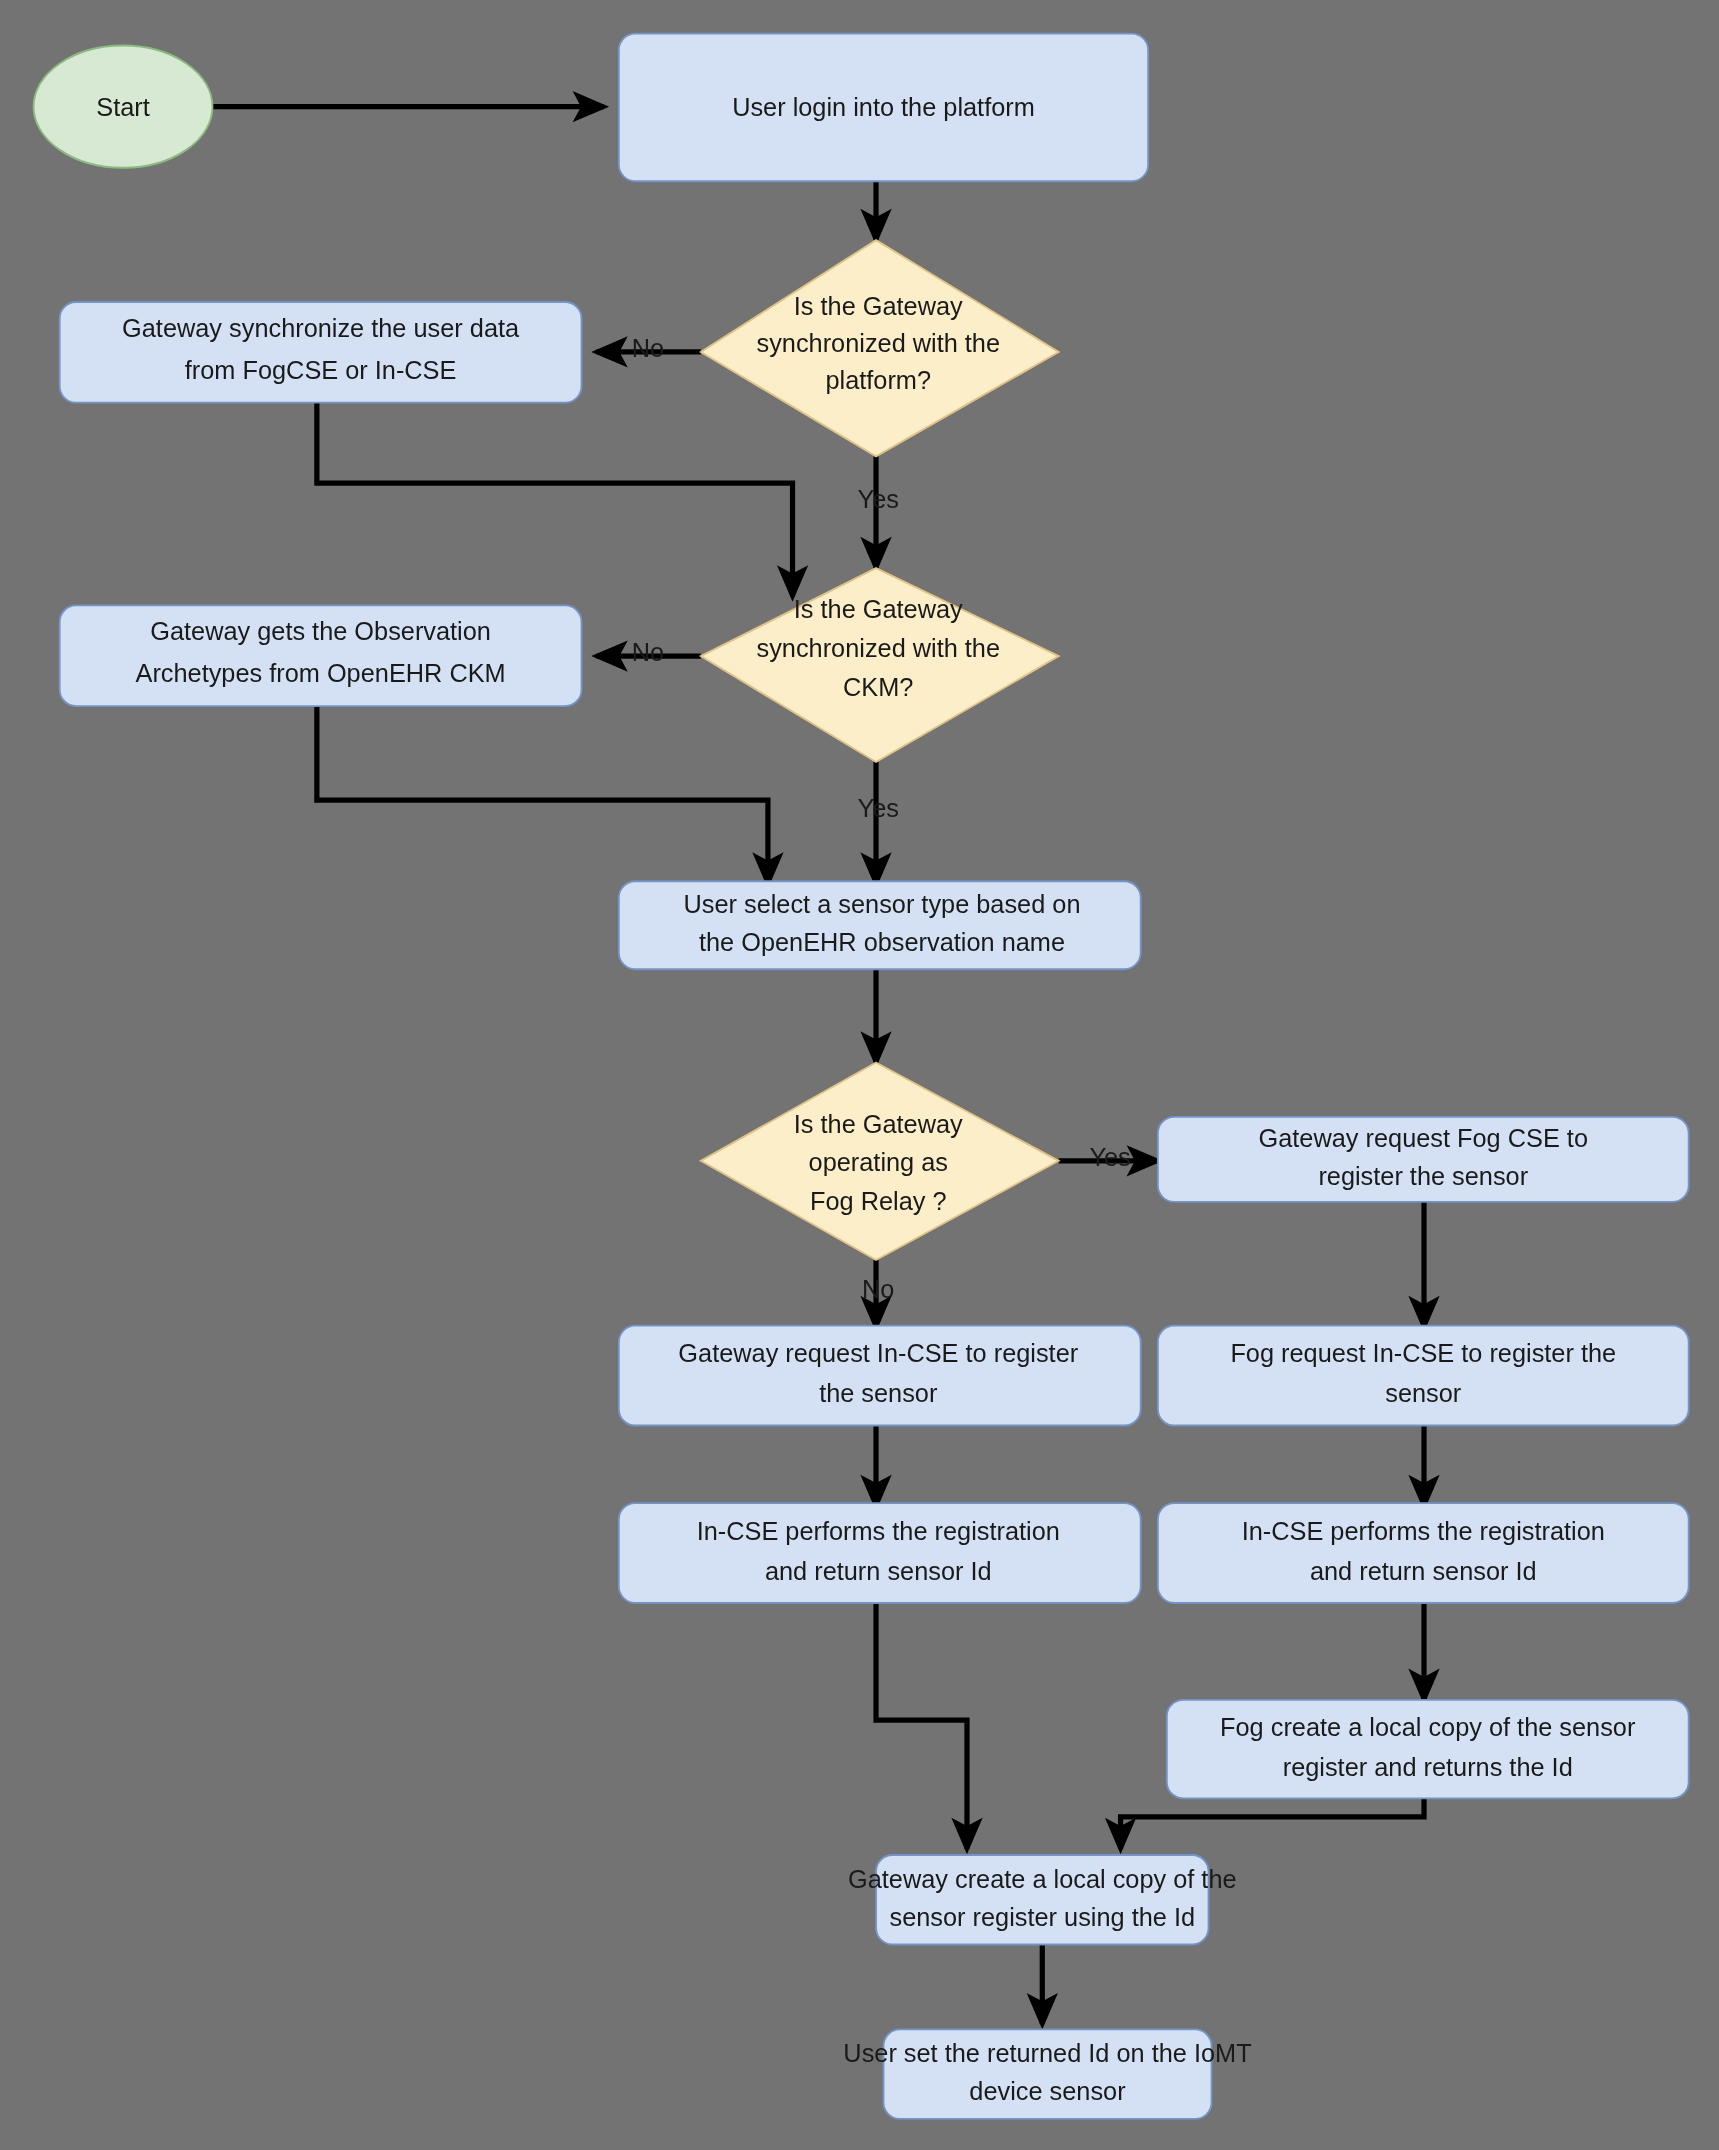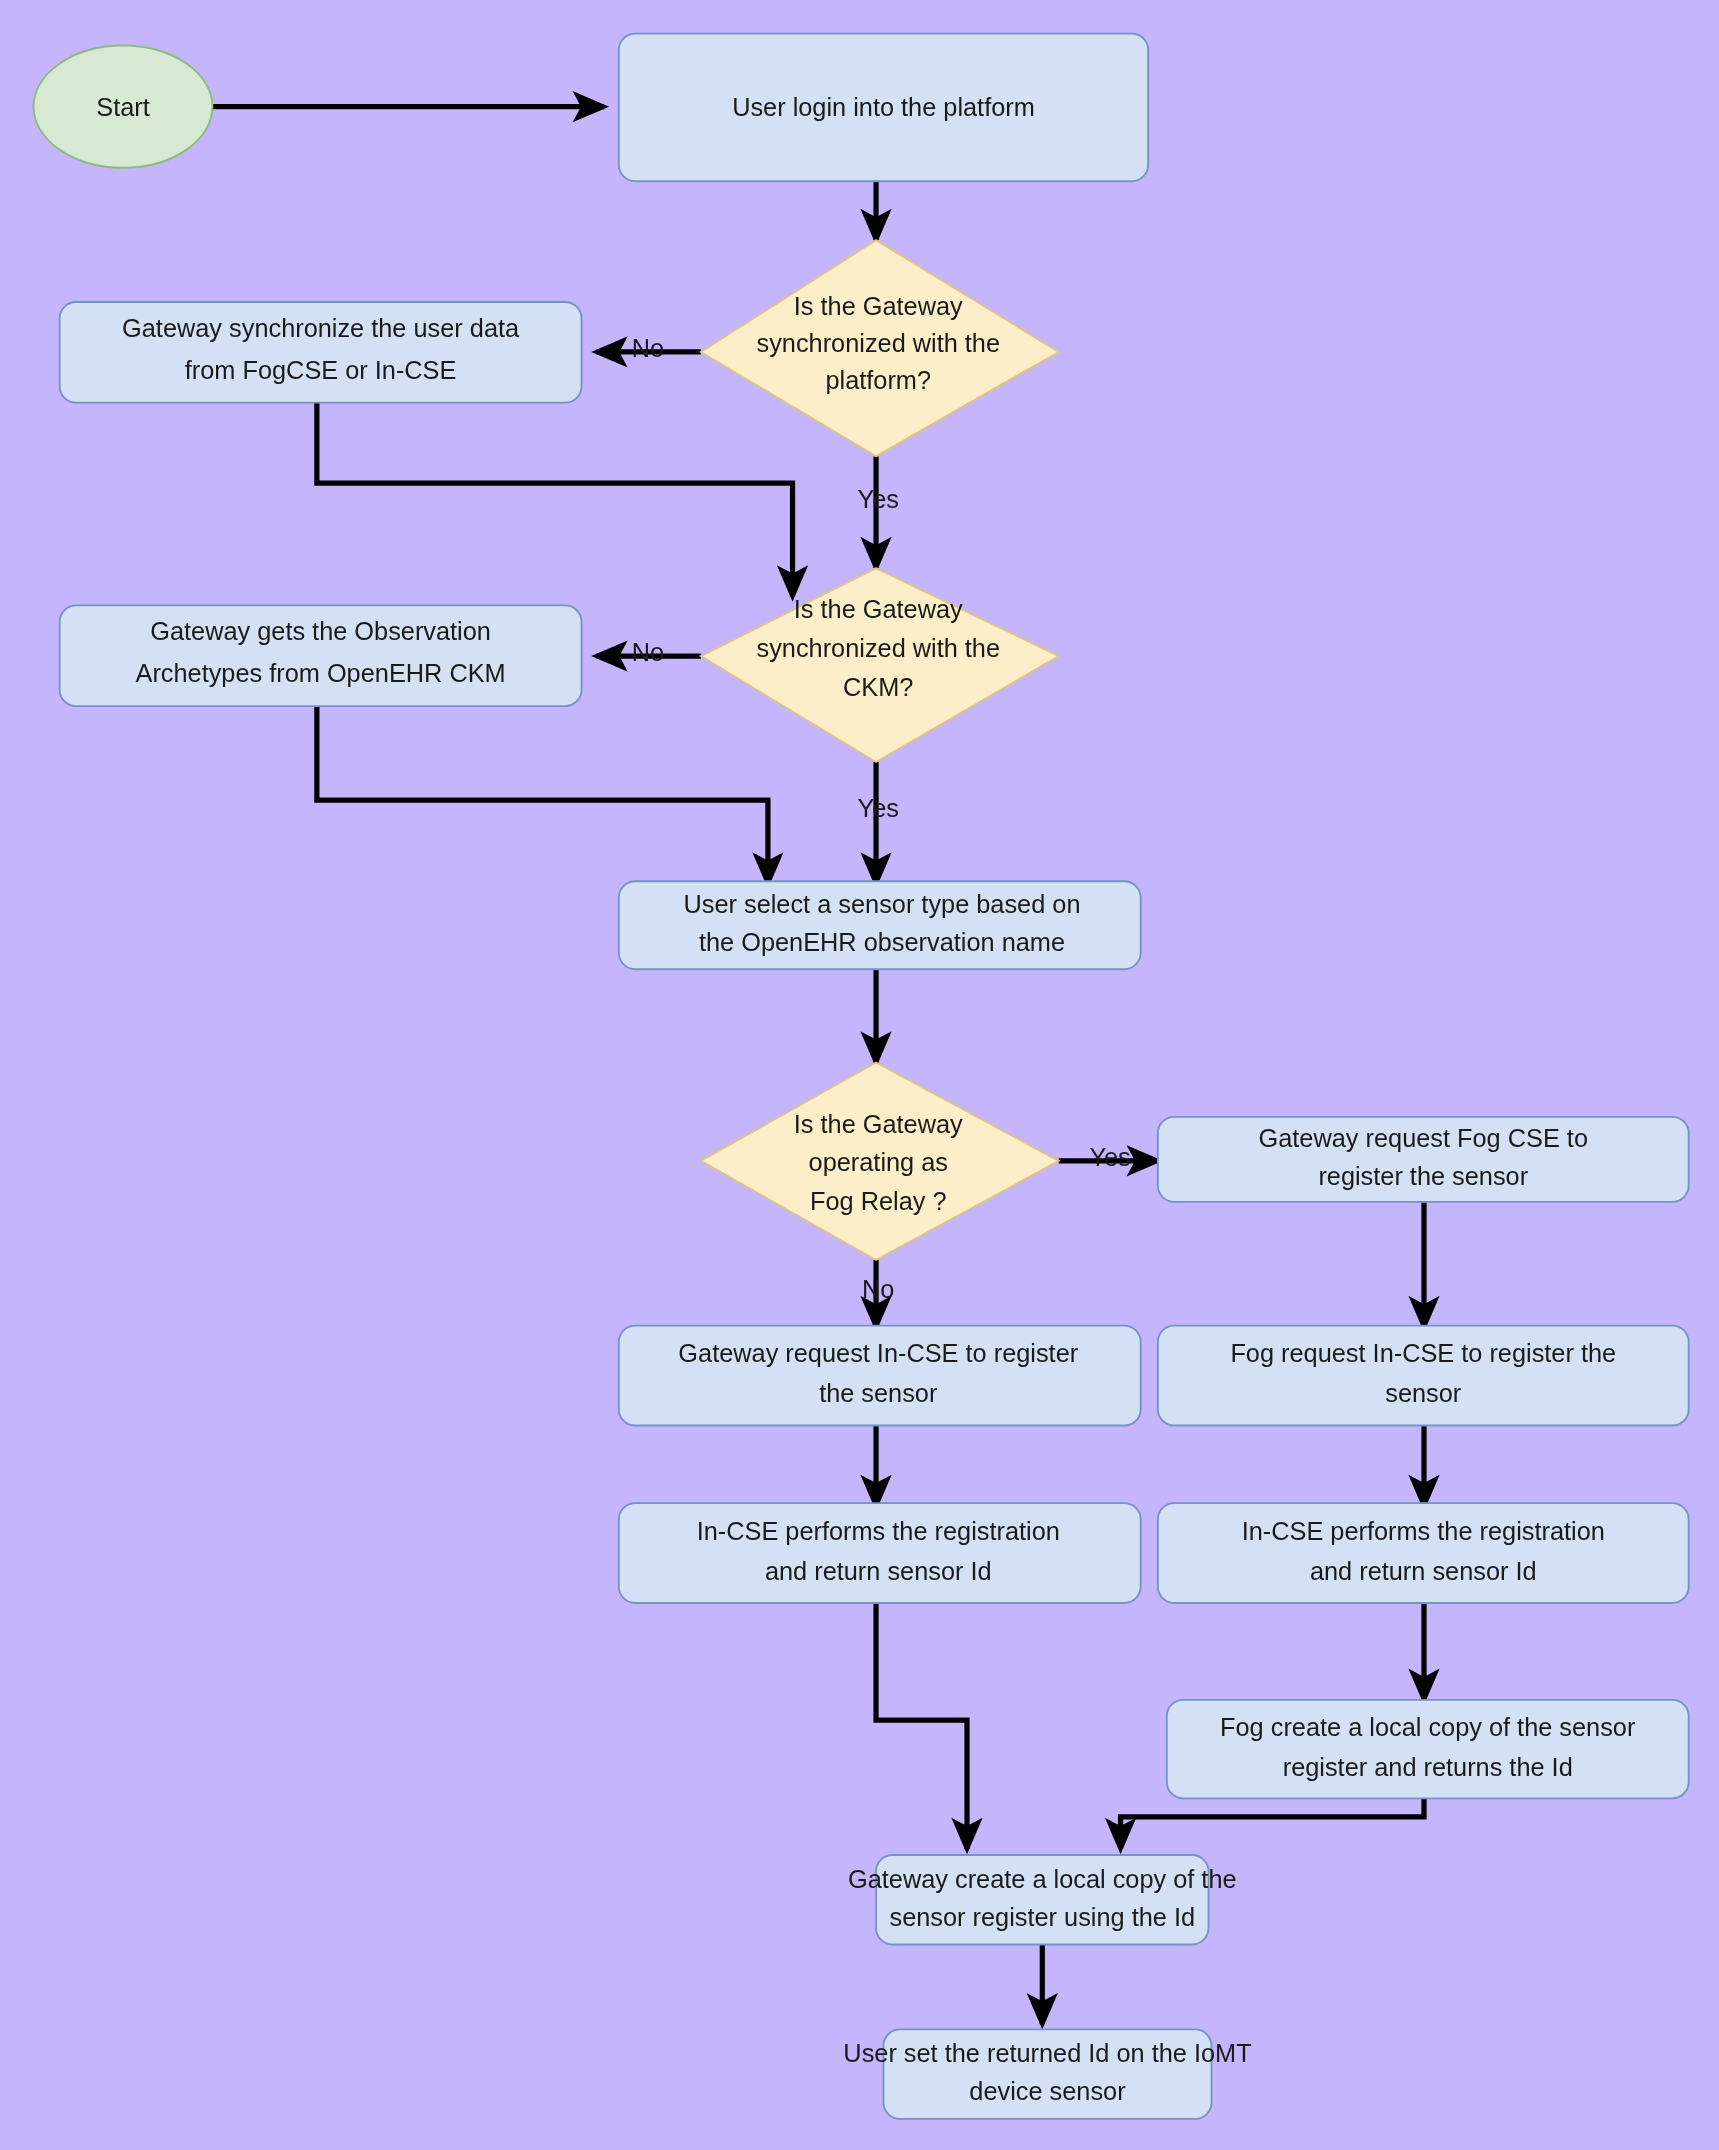--- a/index.html
+++ b/index.html
@@ -7,21 +7,21 @@
     padding: 0;
     background: #ffffff;
   }
   body {
     font-family: "Liberation Sans", sans-serif;
   }
   #flow-root {
     position: relative;
     width: 1720px;
     height: 2151px;
-    background: #c4b5fd;
+    background: #737373;
     overflow: hidden;
   }
   svg.flow-canvas {
     position: absolute;
     left: 0;
     top: 0;
     width: 1720px;
     height: 2151px;
     display: block;
   }

